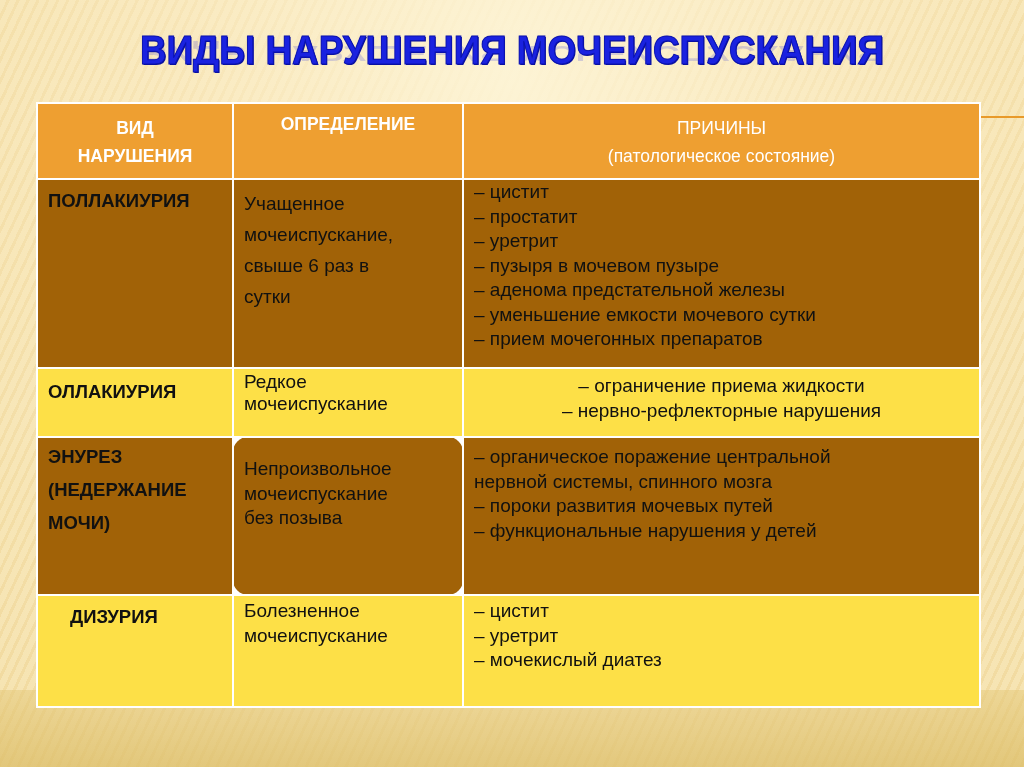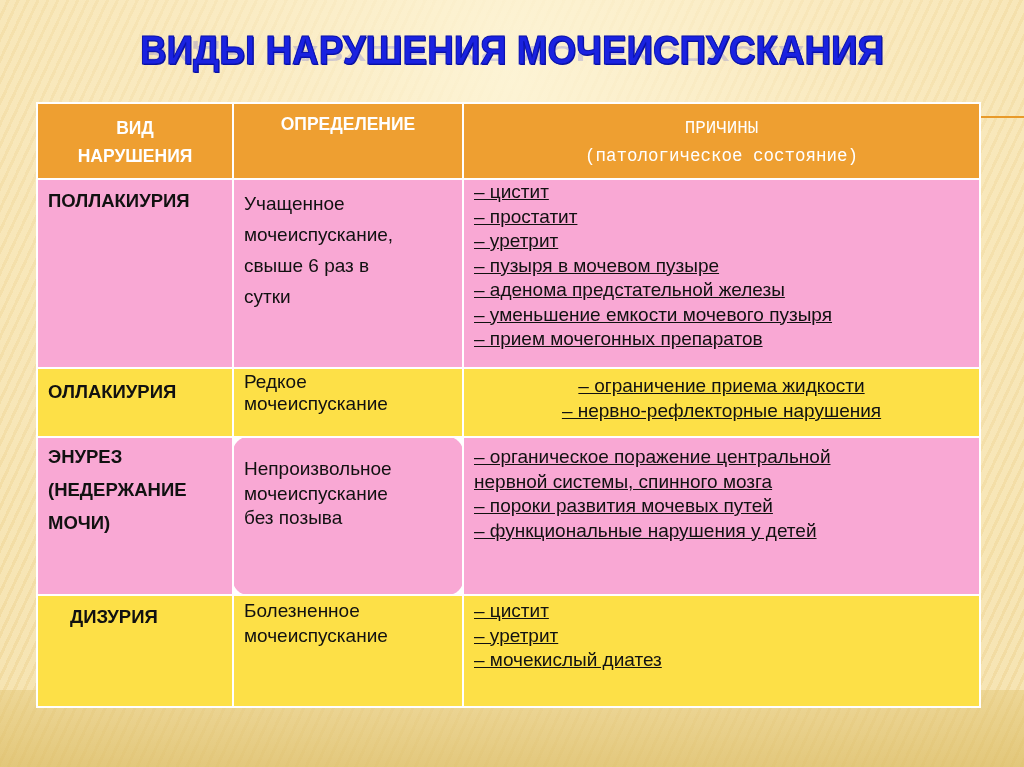--- a/index.html
+++ b/index.html
@@ -35,25 +35,25 @@
     position:absolute; left:36px; top:102px; width:943px;
     border-collapse:collapse; table-layout:fixed;
     background:#fff;
   }
   td, th { border:2px solid #ffffff; vertical-align:top; }
   th {
     background:#ee9f31; color:#ffffff; font-weight:bold; font-size:17.5px;
     padding:10px 6px 6px 6px; line-height:28px; height:58px;
   }
   .col1 { width:196px; } .col2 { width:230px; } .col3 { width:517px; }
-  tr.dark td { background:#f9a8d4; }
+  tr.dark td { background:#a16207; }
   tr.light td { background:#fde047; }
   td { font-size:19px; color:#111; padding:6px 10px; }
   td.type { font-weight:bold; font-size:18.5px; padding-left:10px; }
-  .cause { line-height:24.5px;text-decoration:underline; }
+  .cause { line-height:24.5px; }
   .cause div { white-space:nowrap; }
   .def1 { line-height:31px; padding-top:8px; }
 </style>
 </head>
 <body>
 
 <div class="bg-top"></div>
 <div class="bg-bottom"></div>
 
 <div class="title">ВИДЫ НАРУШЕНИЯ МОЧЕИСПУСКАНИЯ</div>
@@ -68,21 +68,21 @@
     </colgroup>
   <thead>
     <tr>
       <th>
         <div>ВИД</div>
         <div>НАРУШЕНИЯ</div>
       </th>
       <th style="line-height:20px;">
         <div>ОПРЕДЕЛЕНИЕ</div>
       </th>
-      <th style="font-weight:normal;font-family:Liberation Mono, monospace;">
+      <th style="font-weight:normal;">
         <div>ПРИЧИНЫ</div>
         <div>(патологическое состояние)</div>
       </th>
     </tr>
   </thead>
   <tbody>
 
     <tr class="dark" style="height:189px;">
       <td class="type" style="padding-top:10px;">
         <span>ПОЛЛАКИУРИЯ</span>
@@ -92,21 +92,21 @@
         <div>мочеиспускание,</div>
         <div>свыше 6 раз в</div>
         <div>сутки</div>
       </td>
       <td class="cause" style="padding-top:0px;">
         <div>– цистит</div>
         <div>– простатит</div>
         <div>– уретрит</div>
         <div>– пузыря в мочевом пузыре</div>
         <div>– аденома предстательной железы</div>
-        <div>– уменьшение емкости мочевого пузыря</div>
+        <div>– уменьшение емкости мочевого сутки</div>
         <div>– прием мочегонных препаратов</div>
       </td>
     </tr>
 
     <tr class="light" style="height:69px;">
       <td class="type" style="padding-top:12px;">
         <span>ОЛЛАКИУРИЯ</span>
       </td>
       <td style="line-height:22px; padding-top:2px;">
         <div>Редкое</div>

